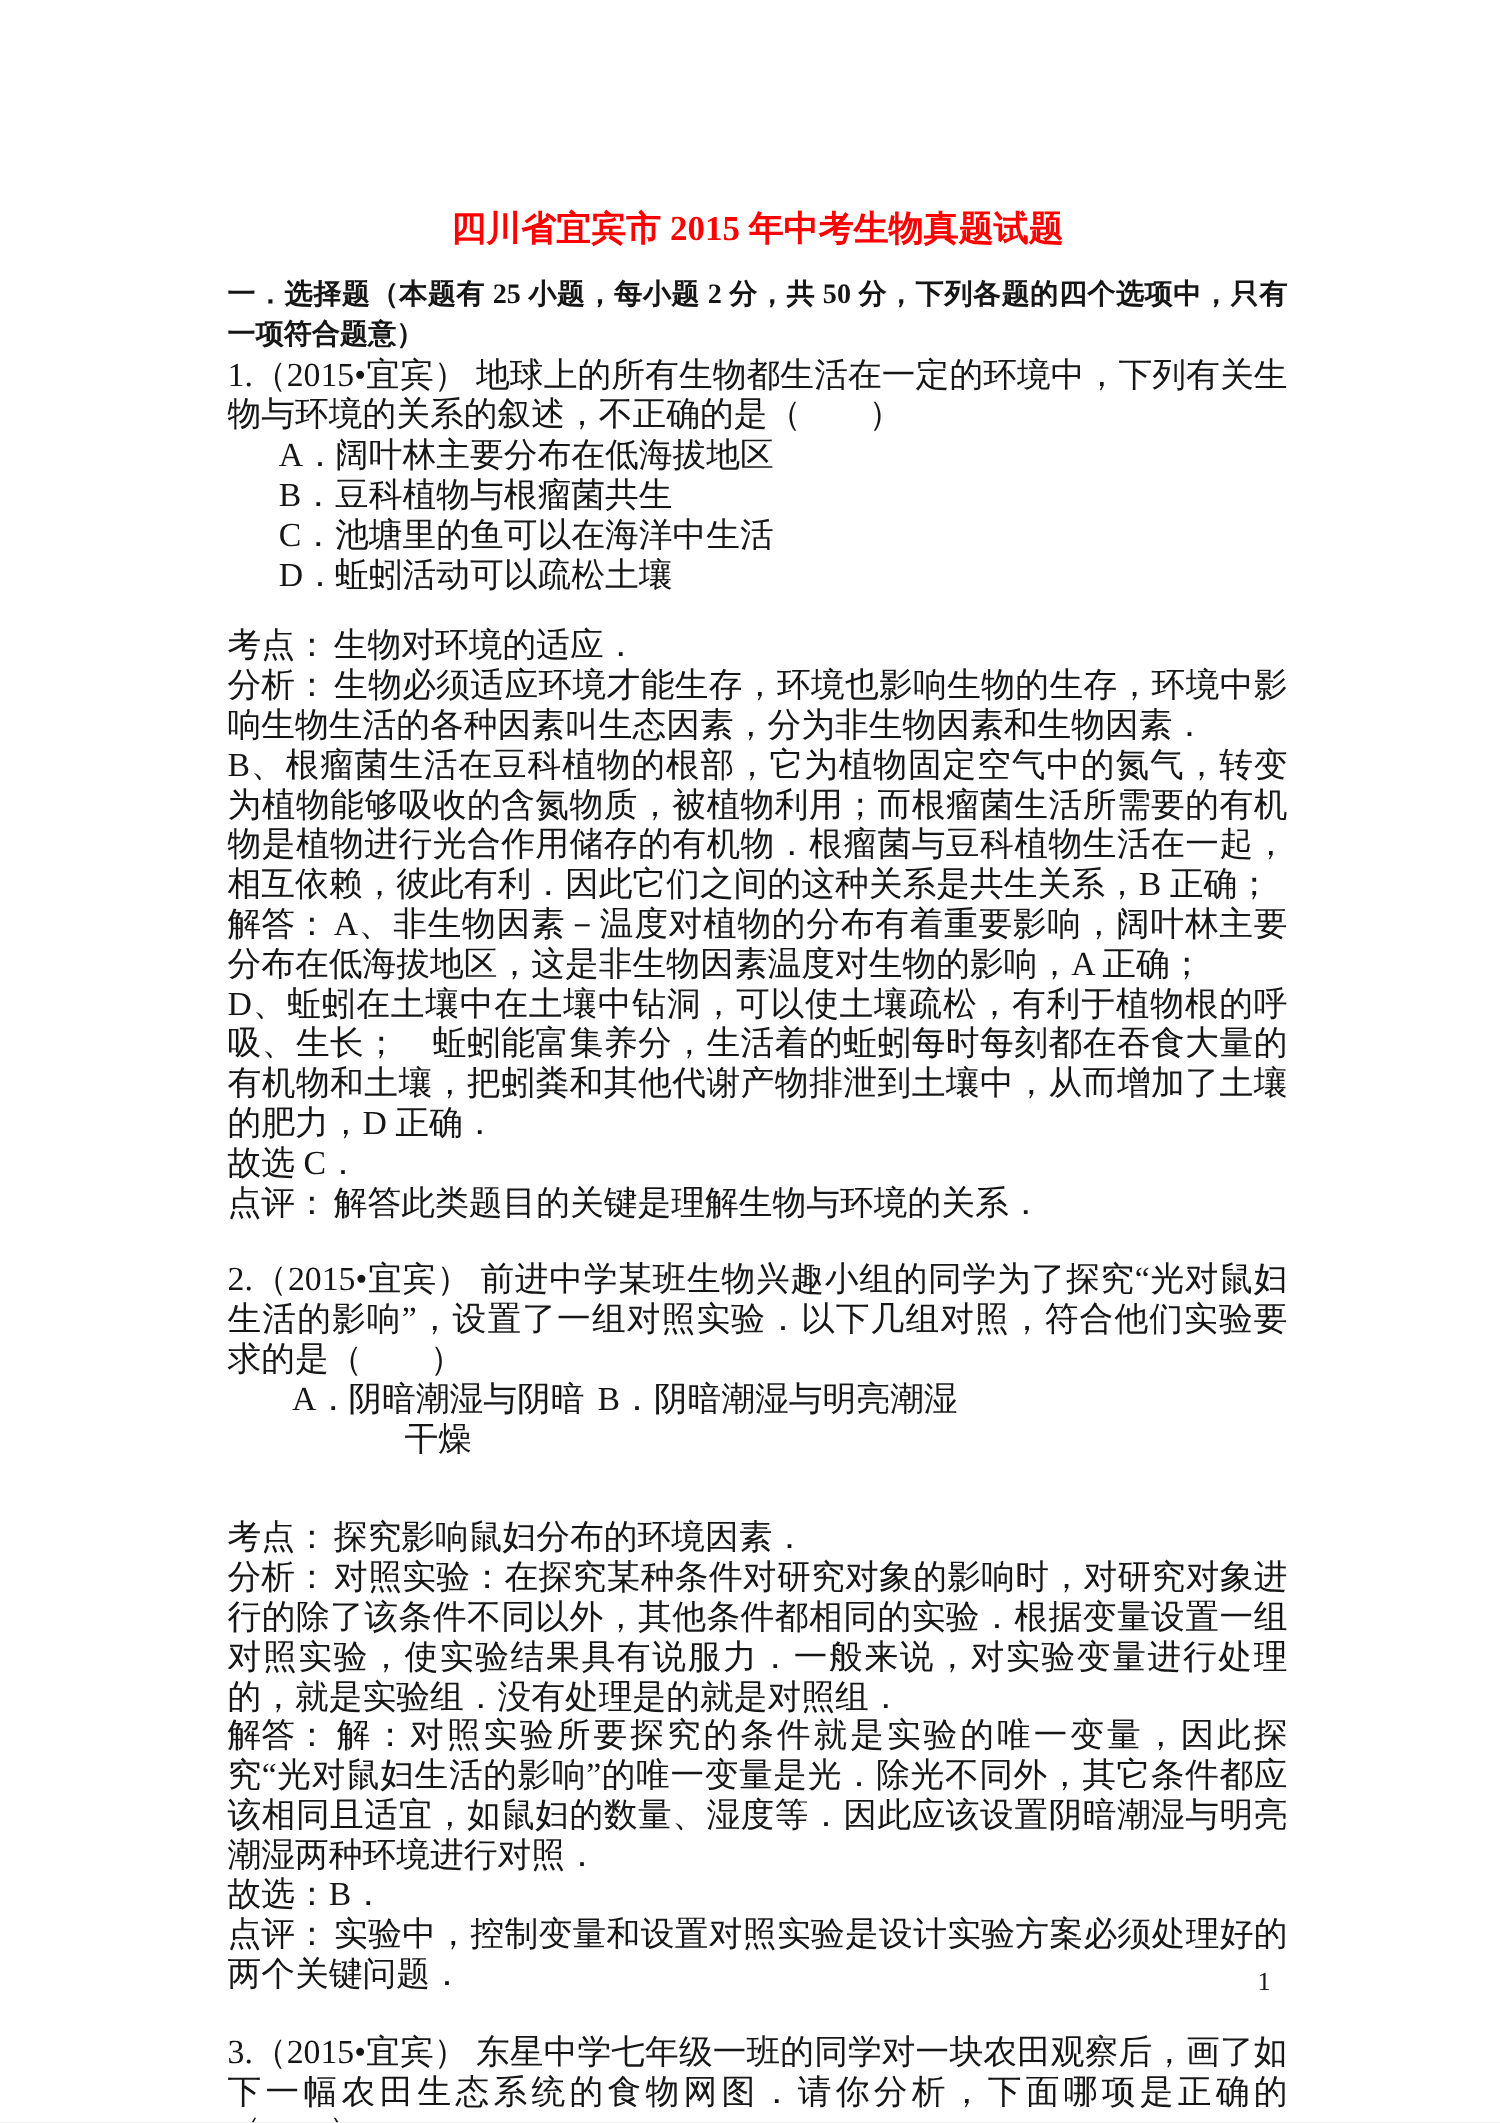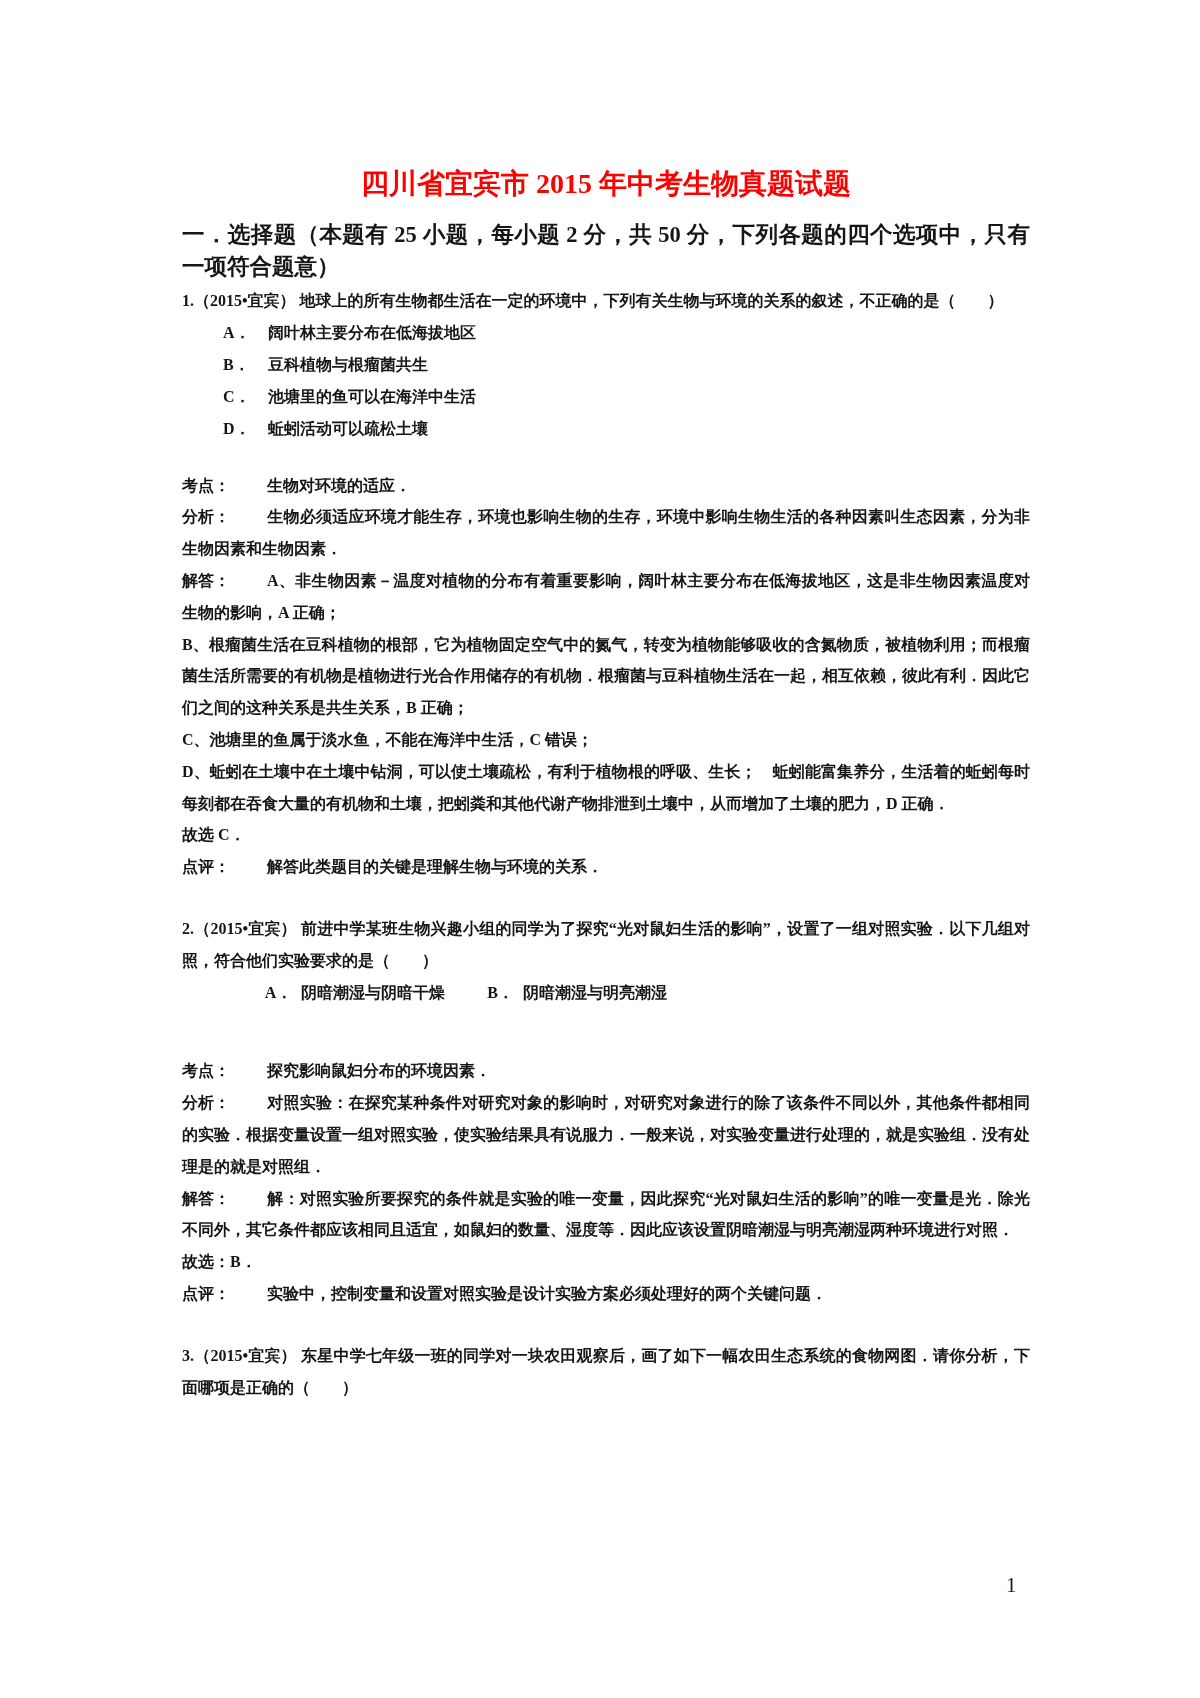--- a/index.html
+++ b/index.html
@@ -16,21 +16,21 @@
     position:absolute;left:182px;top:168px;width:848px;
   }
   .doc-title{
     font-size:28px;line-height:32px;font-weight:bold;
     text-align:center;color:#ff0000;margin:0;
   }
   .section-heading{
     font-size:22.5px;line-height:31.8px;font-weight:bold;
     margin:19px 0 0 0;text-align:justify;
   }
-  p{margin:0;font-size:16px;line-height:31.8px;text-align:justify;font-weight:bold;}
+  p{margin:0;font-size:27px;line-height:31.8px;text-align:justify;}
   .q1-stem{margin-top:2px;}
   .q1-options{margin-top:1px;}
   .q1-exp{margin-top:25px;}
   .q2-stem{margin-top:30px;}
   .q2-exp{margin-top:47px;}
   .q3-stem{margin-top:30px;}
   .option-line{padding-left:41px;text-align:left;}
   .option-row{padding-left:41px;display:flex;text-align:center;}
   .option-cell-first{display:inline-block;width:255px;}
   .option-label{display:inline-block;width:45px;}
@@ -56,23 +56,22 @@
     <div class="q1-options">
       <p class="option-line"><span class="option-label">A．</span><span>阔叶林主要分布在低海拔地区</span></p>
       <p class="option-line"><span class="option-label">B．</span><span>豆科植物与根瘤菌共生</span></p>
       <p class="option-line"><span class="option-label">C．</span><span>池塘里的鱼可以在海洋中生活</span></p>
       <p class="option-line"><span class="option-label">D．</span><span>蚯蚓活动可以疏松土壤</span></p>
     </div>
 
     <div class="q1-exp">
       <p><span class="exp-label">考点：</span><span>生物对环境的适应．</span></p>
       <p><span class="exp-label">分析：</span><span>生物必须适应环境才能生存，环境也影响生物的生存，环境中影响生物生活的各种因素叫生态因素，分为非生物因素和生物因素．</span></p>
+      <p><span>B、根瘤菌生活在豆科植物的根部，它为植物固定空气中的氮气，转变为植物能够吸收的含氮物质，被植物利用；而根瘤菌生活所需要的有机物是植物进行光合作用储存的有机物．根瘤菌与豆科植物生活在一起，相互依赖，彼此有利．因此它们之间的这种关系是共生关系，B 正确；</span></p>
       <p><span class="exp-label">解答：</span><span>A、非生物因素－温度对植物的分布有着重要影响，阔叶林主要分布在低海拔地区，这是非生物因素温度对生物的影响，A 正确；</span></p>
-      <p><span>B、根瘤菌生活在豆科植物的根部，它为植物固定空气中的氮气，转变为植物能够吸收的含氮物质，被植物利用；而根瘤菌生活所需要的有机物是植物进行光合作用储存的有机物．根瘤菌与豆科植物生活在一起，相互依赖，彼此有利．因此它们之间的这种关系是共生关系，B 正确；</span></p>
-      <p><span>C、池塘里的鱼属于淡水鱼，不能在海洋中生活，C 错误；</span></p>
       <p><span>D、蚯蚓在土壤中在土壤中钻洞，可以使土壤疏松，有利于植物根的呼吸、生长；　蚯蚓能富集养分，生活着的蚯蚓每时每刻都在吞食大量的有机物和土壤，把蚓粪和其他代谢产物排泄到土壤中，从而增加了土壤的肥力，D 正确．</span></p>
       <p><span>故选 C．</span></p>
       <p><span class="exp-label">点评：</span><span>解答此类题目的关键是理解生物与环境的关系．</span></p>
     </div>
 
     <p class="q2-stem">2.（2015•宜宾） 前进中学某班生物兴趣小组的同学为了探究“光对鼠妇生活的影响”，设置了一组对照实验．以下几组对照，符合他们实验要求的是（　　）</p>
 
     <div>
       <p class="option-row">
           <span class="option-cell-first"><span class="option-label">A．</span><span>阴暗潮湿与阴暗干燥</span></span>

